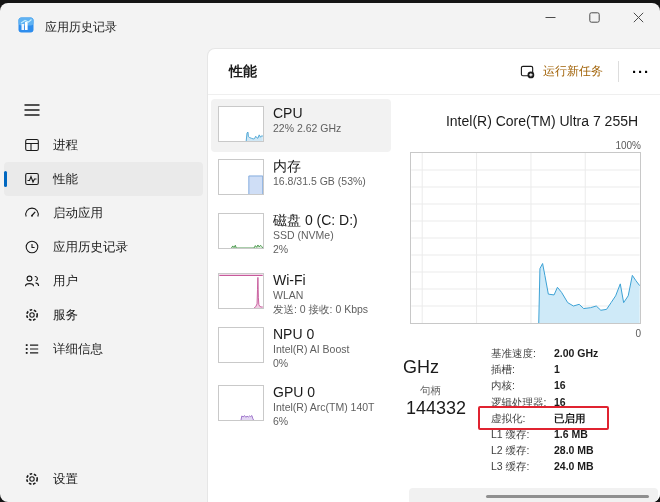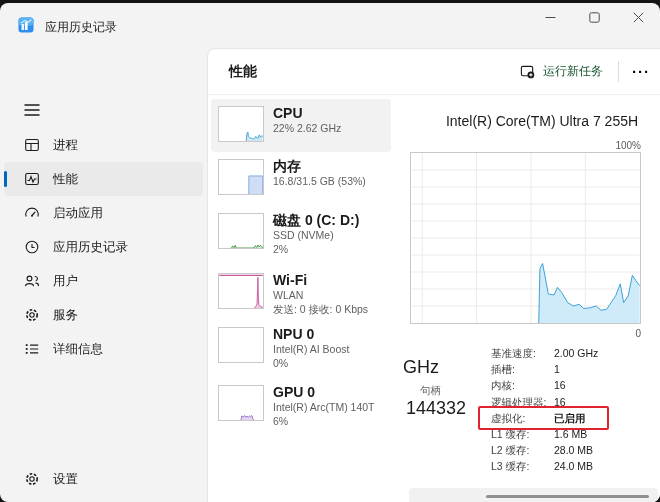--- a/index.html
+++ b/index.html
@@ -35,50 +35,50 @@
     width: 3px; height: 16px; border-radius: 2px; background: var(--accent, #0067c0); }
   .settings-item { position: absolute; left: 4px; right: 4px; bottom: 6px; height: 34px;
     display: flex; align-items: center; padding-left: 20px; border-radius: 4px; font-size: 12.5px; }
   .settings-item .nav-ic { width: 16px; height: 16px; margin-right: 13px; display:flex; }
   
   .panel { position: absolute; left: 207px; top: 45px; right: 0; bottom: 0;
     background: #ffffff; border-left: 1px solid #e6e6e6; border-top: 1px solid #e6e6e6;
     border-top-left-radius: 8px; }
   .page-title { position: absolute; left: 21px; top: 14px; font-size: 14px; font-weight: 600; }
   .runtask-btn { position: absolute; left: 303px; top: 9px; height: 27px; padding: 0 9px;
-    display: flex; align-items: center; gap: 8px; border-radius: 4px; font-size: 12px; background: transparent; border: none; color:#14532d; }
+    display: flex; align-items: center; gap: 8px; border-radius: 4px; font-size: 12px; background: transparent; border: none; color:#a16207; }
   .hdr-sep { position: absolute; left: 410px; top: 12px; width: 1px; height: 21px; background: #dddddd; }
   .more-btn { position: absolute; left: 417px; top: 9px; width: 32px; height: 27px;
     display: flex; align-items: center; justify-content: center; font-size: 15px;
     font-weight: 700; letter-spacing: 1px; border-radius: 4px; background: transparent; border: none; }
   .hdr-divider { position: absolute; left: 0; right: 0; top: 45px; height: 1px; background: #efefef; }
   
   .perf-item { position: absolute; left: 3px; width: 180px; border-radius: 4px; }
   .perf-item.selected { background: #f2f2f2; }
   .perf-thumb { position: absolute; left: 7px; top: 7px; width: 46px; height: 36px;
     background: #fff; border: 1px solid #c9c9c9; }
   .perf-text { position: absolute; left: 62px; top: 5px; right: 2px; }
-  .perf-name { font-size: 14px; font-weight: 700; line-height: 18px; white-space: nowrap; }
+  .perf-name { font-size: 14px; font-weight: 400; line-height: 18px; white-space: nowrap; }
   .perf-sub { font-size: 10.5px; color: #5f5f5f; line-height: 13.5px; white-space: nowrap; }
   
   .cpu-title { position: absolute; left: 214px; top: 64px; width: 240px; text-align: center;
     font-size: 14px; white-space: nowrap; }
   .scale-top { position: absolute; left: 333px; top: 91px; width: 100px; text-align: right;
     font-size: 10px; color: #5a5a5a; }
   .big-chart { position: absolute; left: 202px; top: 103px; width: 231px; height: 172px;
     border: 1px solid #c8c8c8; background: #fff; }
   .scale-bottom { position: absolute; left: 333px; top: 279px; width: 100px; text-align: right;
     font-size: 10px; color: #5a5a5a; }
   .stat-ghz { position: absolute; left: 195px; top: 308px; font-size: 18px; }
   .stat-handles-label { position: absolute; left: 212px; top: 335px; font-size: 10.5px; color: #5f5f5f; }
   .stat-handles-value { position: absolute; left: 198px; top: 349px; font-size: 18px; }
   .stats { position: absolute; left: 283px; top: 298px; width: 168px; font-size: 10.5px; }
   .stats .row { display: flex; height: 16.2px; align-items: flex-start; }
   .stats .lbl { width: 63px; color: #3f3f3f; white-space: nowrap; }
-  .stats .val { color: #1b1b1b; white-space: nowrap; }
+  .stats .val { color: #1b1b1b; white-space: nowrap; font-weight: bold; }
   .stats .row.hl .val { font-weight: 700; }
   .red-box { position: absolute; left: 270px; top: 357px; width: 131px; height: 24px;
     border: 2px solid var(--hl, #e02330); border-radius: 2px; pointer-events: none; }
   
   .hscroll { position: absolute; left: 201px; top: 439px; width: 249px; height: 16px;
     background: #f1f1f1; border-radius: 4px; }
   .hscroll-thumb { position: absolute; left: 77px; top: 7px; width: 163px; height: 3px;
     background: #8f8f8f; border-radius: 2px; }
   svg { display: block; }
 </style>

